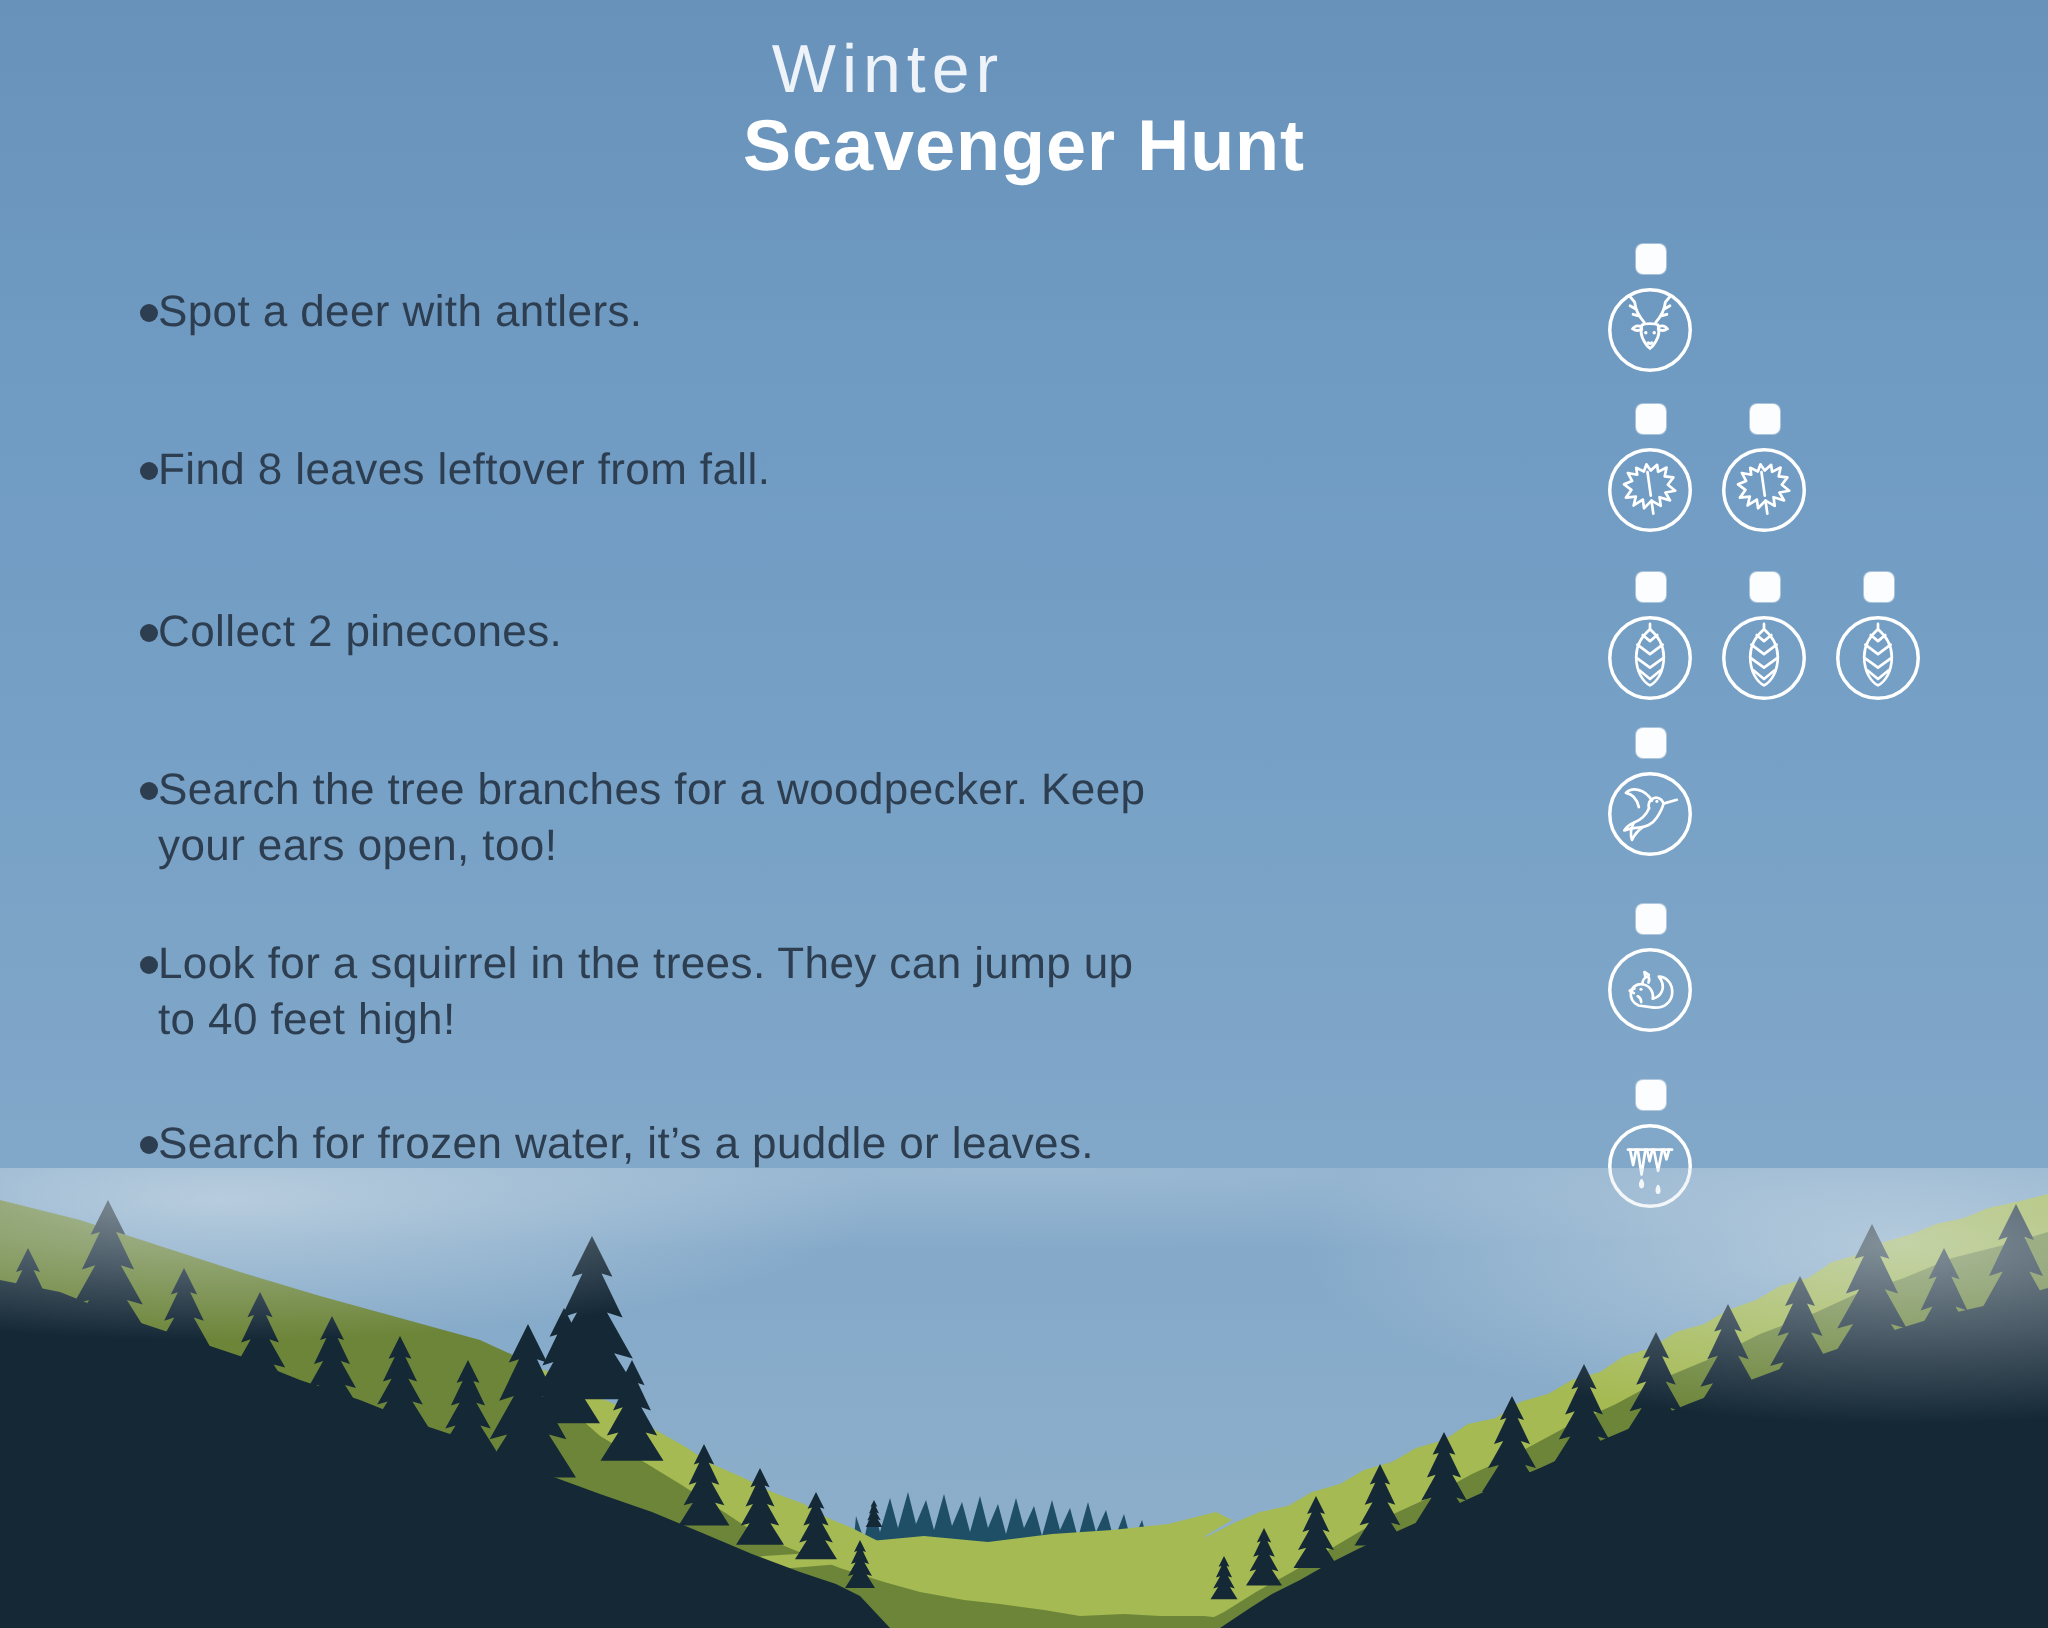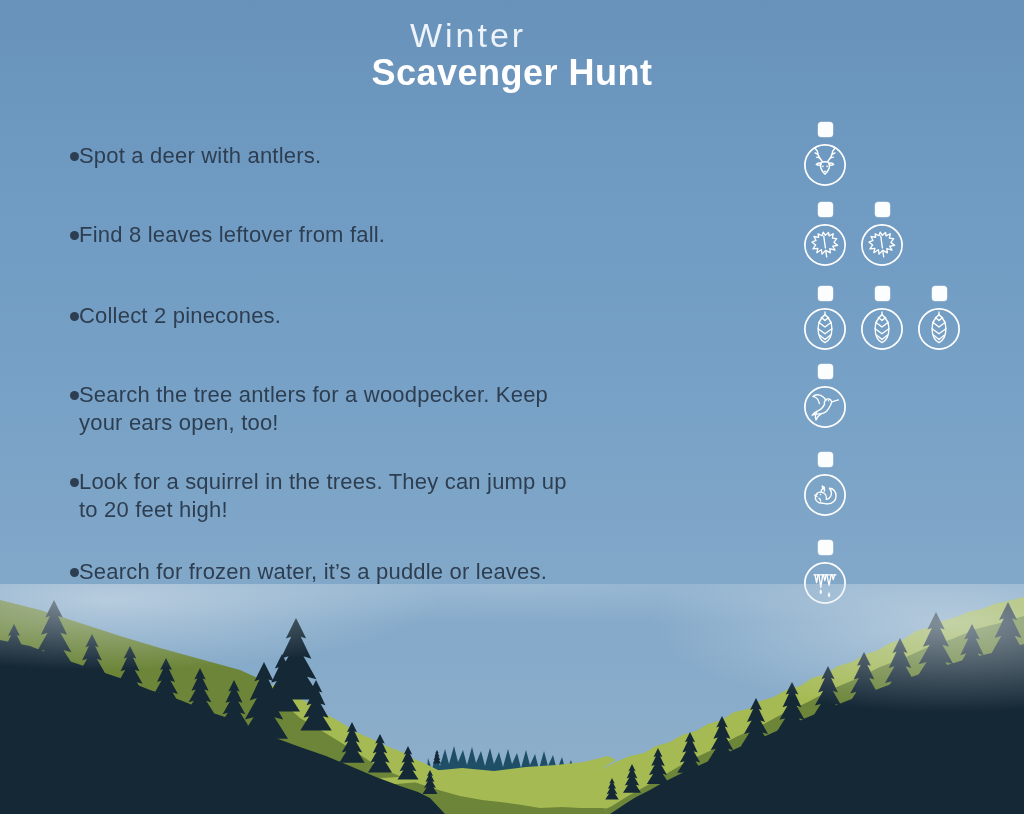--- a/index.html
+++ b/index.html
@@ -1,21 +1,21 @@
 <!DOCTYPE html>
 <html><head>
 <meta charset="utf-8">
 <style>
   html,body{margin:0;padding:0;}
   body{width:1024px;height:814px;overflow:hidden;font-family:"Liberation Sans",sans-serif;}
   .poster{position:relative;width:1024px;height:814px;overflow:hidden;
     background:linear-gradient(180deg,#6892ba 0%,#6f9ac2 22%,#77a1c6 48%,#82a8c9 72%,#8fb0cb 100%);}
   
   .title1{position:absolute;top:16px;left:0;width:888px;text-align:center;
-    color:#edf3f9;font-size:34px;font-weight:300;letter-spacing:3px;padding-left:24px;}
+    color:#edf3f9;font-size:34px;font-weight:300;letter-spacing:3px;}
   .title2{position:absolute;top:52px;left:0;width:1024px;text-align:center;
     color:#ffffff;font-size:36px;font-weight:700;letter-spacing:.5px;}
   
   .list{list-style:none;margin:0;padding:0;}
   .item{position:absolute;left:70px;width:670px;display:flex;gap:0;
     color:#2e3e51;font-size:22px;line-height:28px;font-weight:500;letter-spacing:.2px;}
   .item .dot{flex:none;width:9px;height:9px;border-radius:50%;background:#2e3e51;margin-top:10px;}
   .item .txt{white-space:pre-line;}
   
   .icon-row{position:absolute;display:flex;gap:11px;}
@@ -43,27 +43,27 @@
     <li class="item" style="top:221px">
       <span class="dot"></span>
       <span class="txt">Find 8 leaves leftover from fall.</span>
       </li>
     <li class="item" style="top:302px">
       <span class="dot"></span>
       <span class="txt">Collect 2 pinecones.</span>
       </li>
     <li class="item" style="top:381px">
       <span class="dot"></span>
-      <span class="txt">Search the tree antlers for a woodpecker. Keep
+      <span class="txt">Search the tree branches for a woodpecker. Keep
 your ears open, too!</span>
       </li>
     <li class="item" style="top:468px">
       <span class="dot"></span>
       <span class="txt">Look for a squirrel in the trees. They can jump up
-to 20 feet high!</span>
+to 40 feet high!</span>
       </li>
     <li class="item" style="top:558px">
       <span class="dot"></span>
       <span class="txt">Search for frozen water, it’s a puddle or leaves.</span>
       </li>
   </ul>
 
   <svg width="0" height="0" style="position:absolute" aria-hidden="true">
     <defs>
       <g id="ic-circle">

